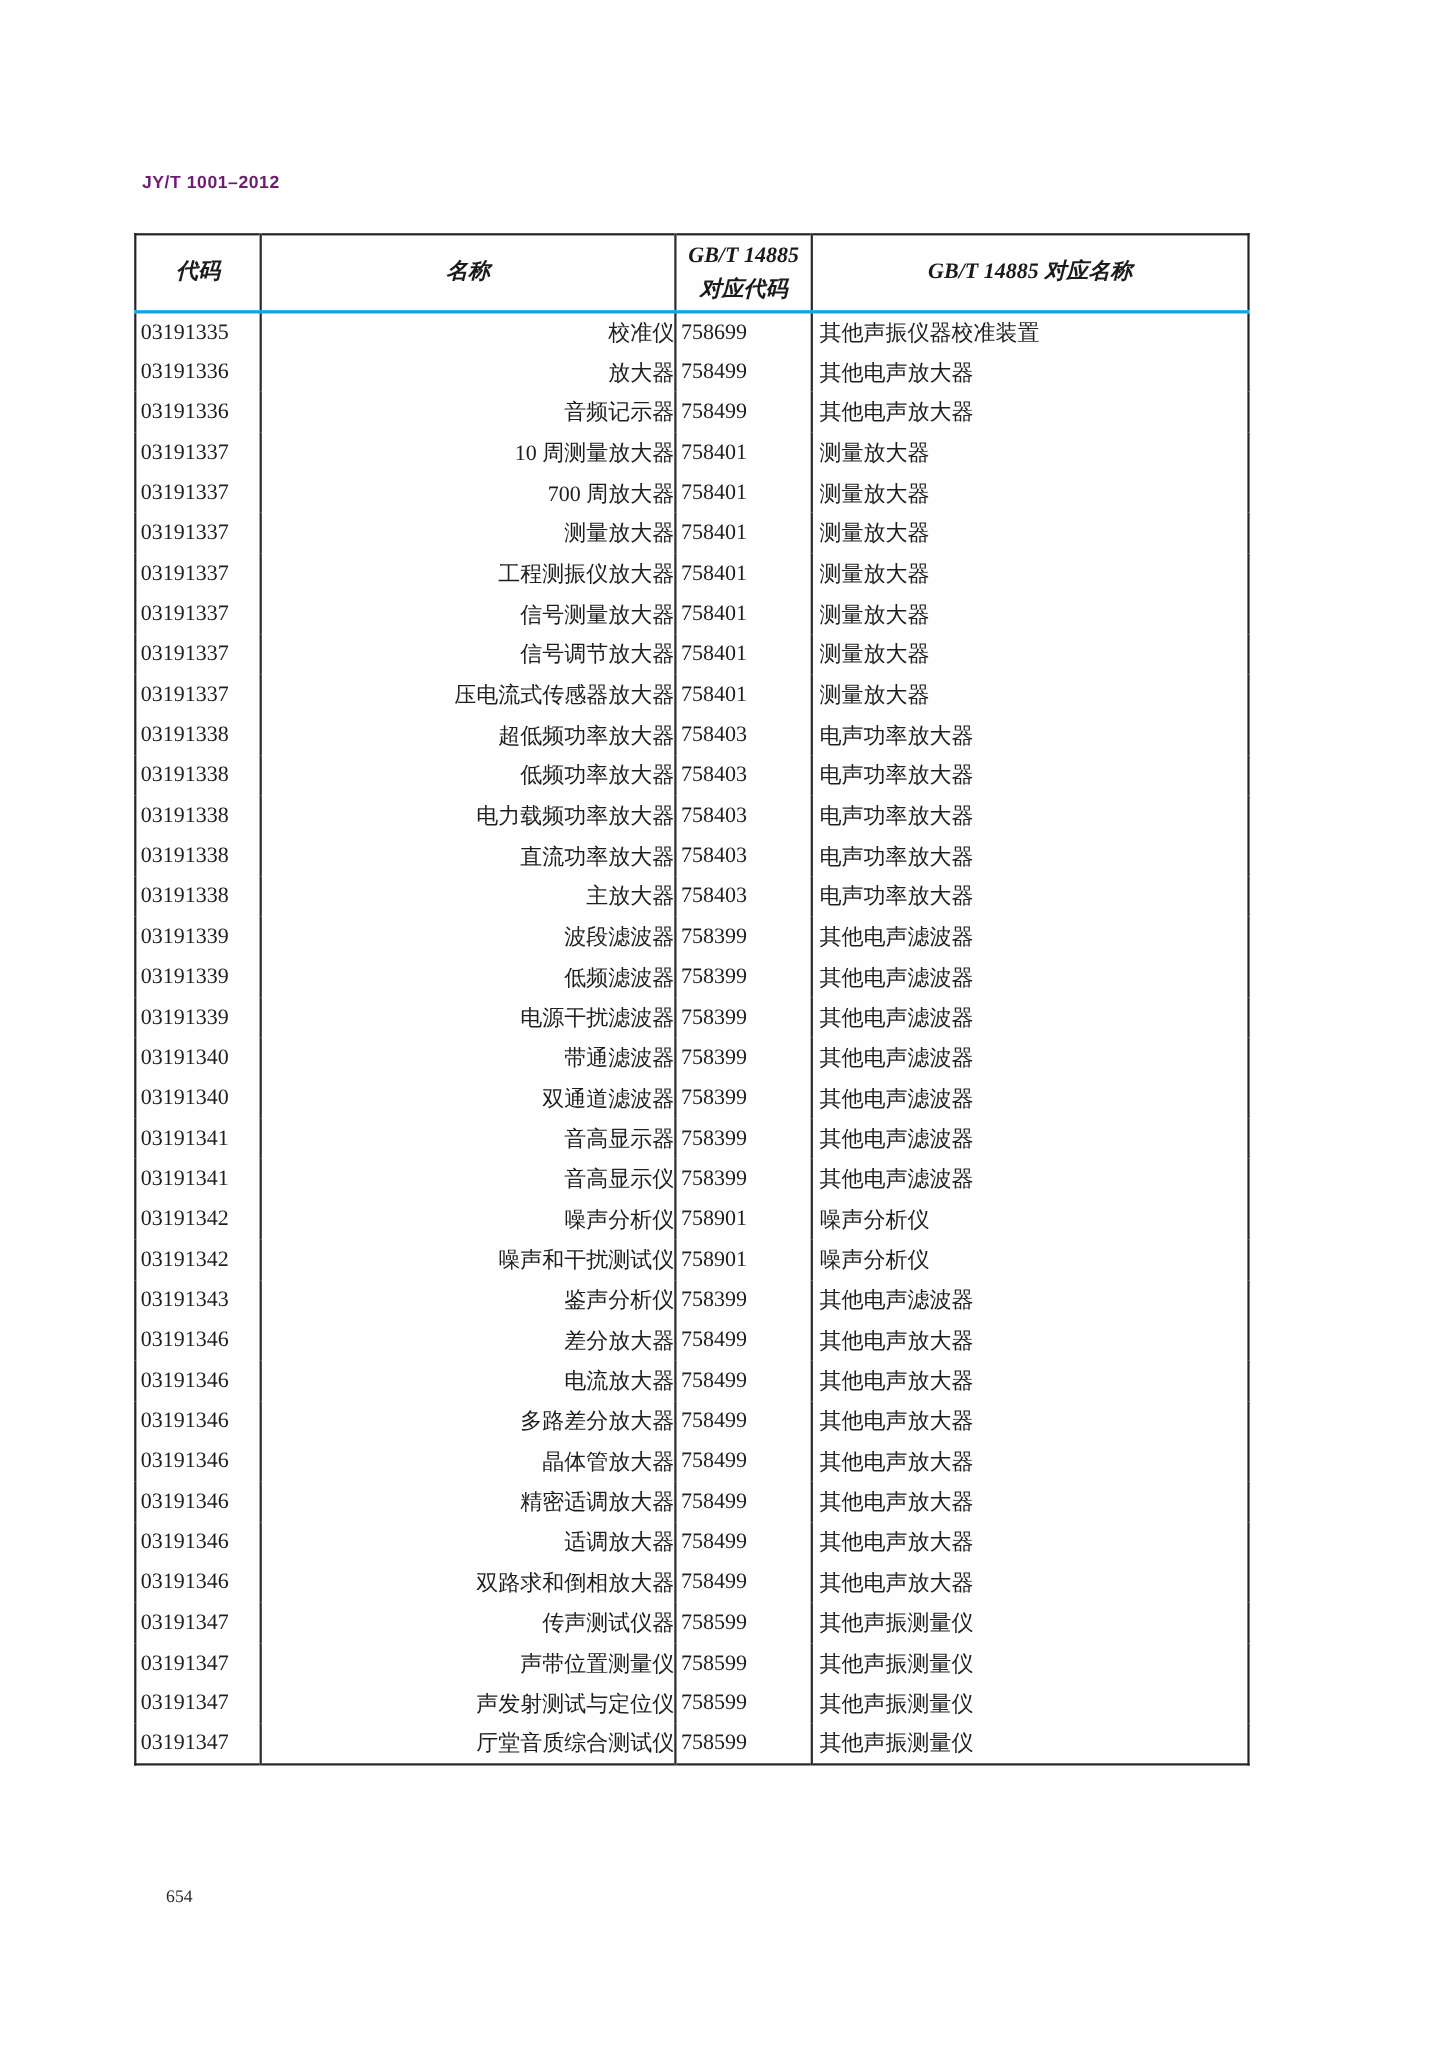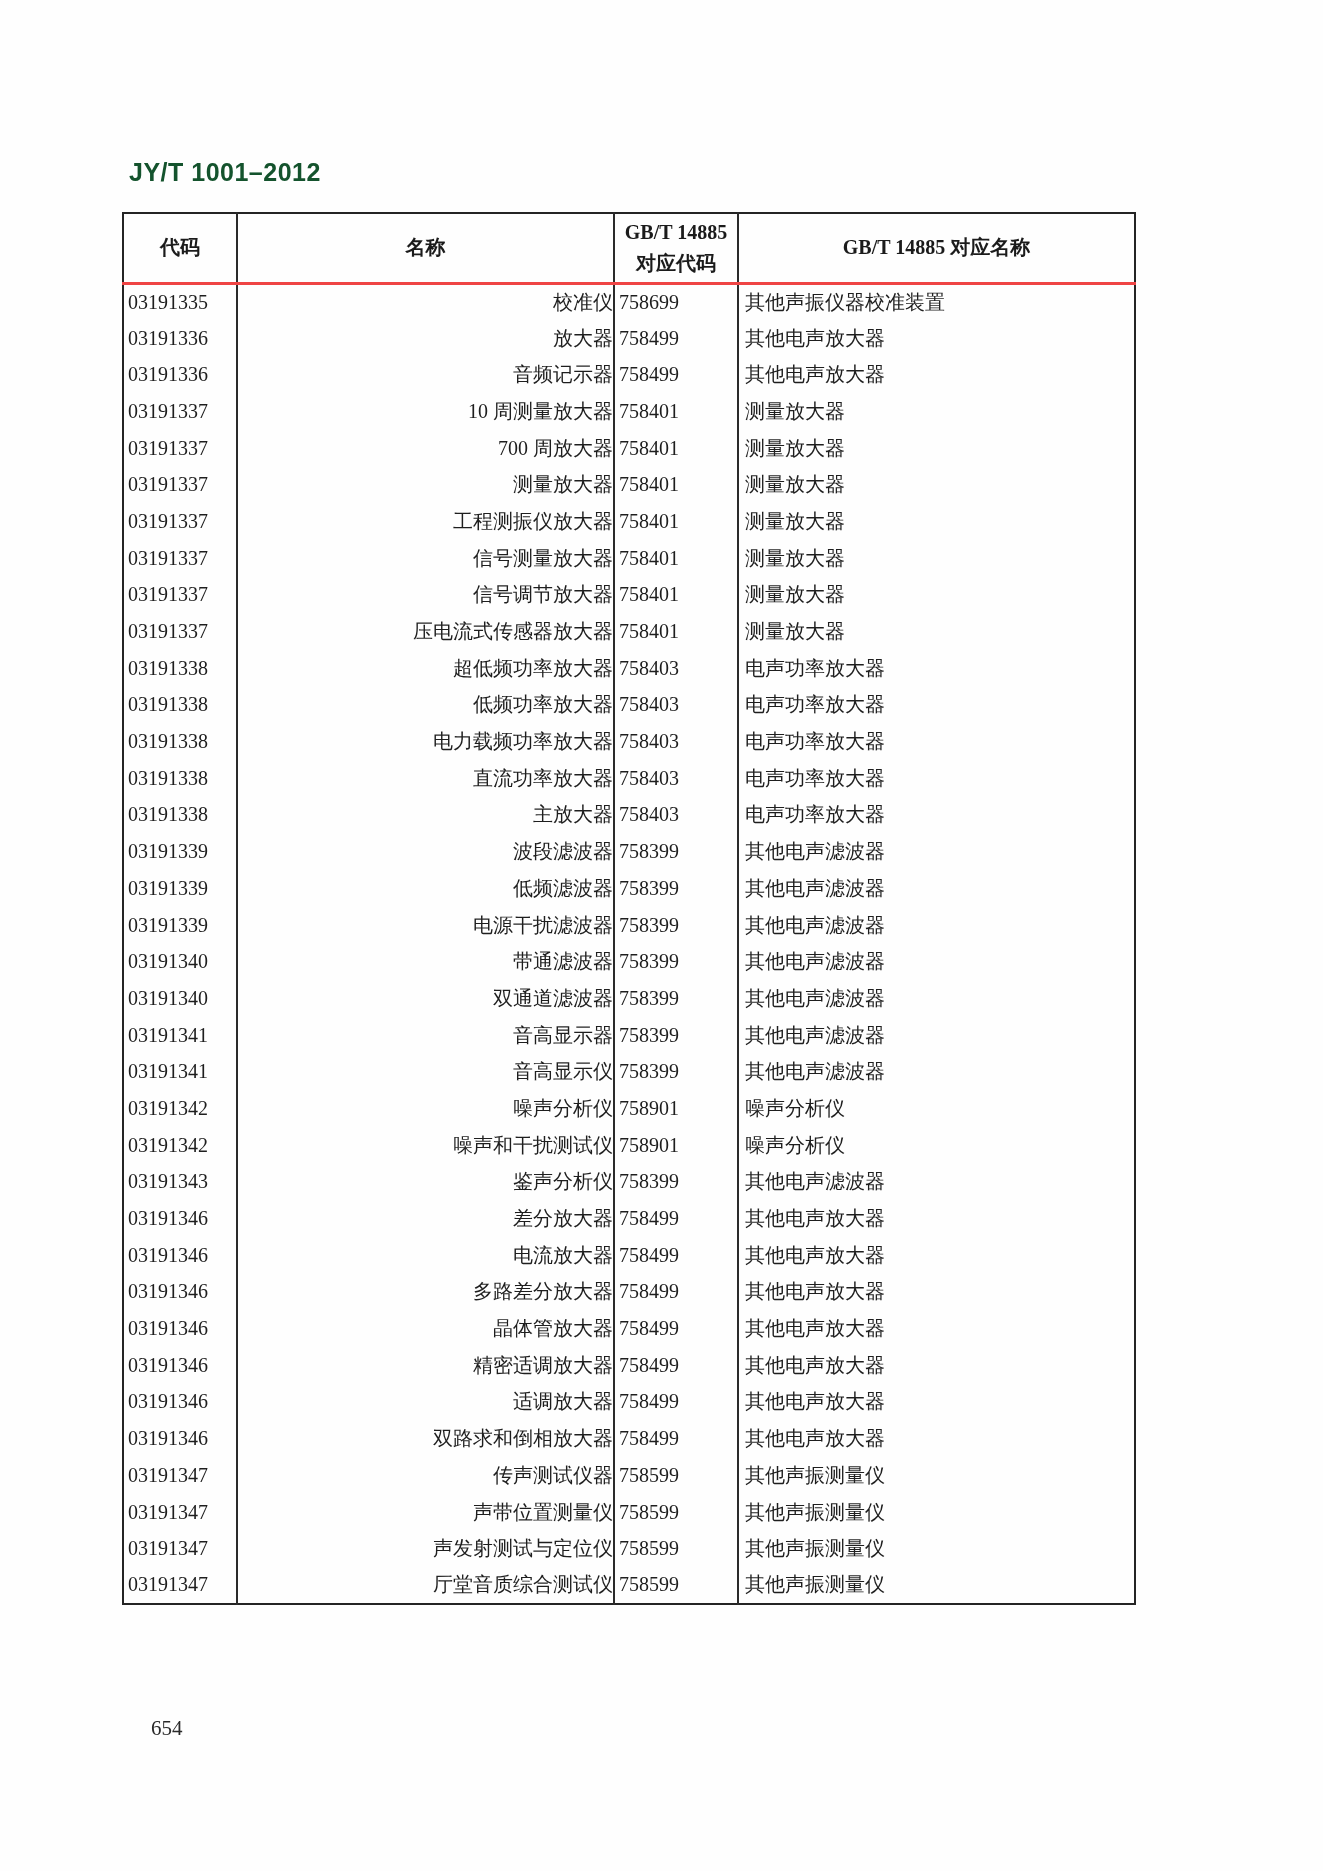--- a/index.html
+++ b/index.html
@@ -14,43 +14,44 @@
     background: #fefefe;
     color: #1b1b1b;
     font-family: "Liberation Serif", "DejaVu Serif", serif;
     overflow: hidden;
   }
   .doc-code {
     position: absolute;
     left: 129px;
     top: 158px;
     font-family: "Liberation Sans", "DejaVu Sans", sans-serif;
-    font-size: 25px;
+    font-size: 16px;
     font-weight: bold;
     letter-spacing: 0.5px;
-    color: #14532d;
+    color: #701a75;
     white-space: pre;
   }
   table.doc-table {
     position: absolute;
     left: 122px;
     top: 212px;
     width: 1012px;
     table-layout: fixed;
     border-collapse: collapse;
     border: 2px solid #242424;
   }
   table.doc-table col.w0 { width: 114px; }
   table.doc-table col.w1 { width: 377px; }
   table.doc-table col.w2 { width: 124px; }
   table.doc-table col.w3 { width: 397px; }
 
   thead tr {
     height: 70px;
-    border-bottom: 3px solid #ef4444;
+    border-bottom: 3px solid #0ea5e9;
+    font-style: italic;
   }
   th {
     font-size: 20px;
     font-weight: bold;
     text-align: center;
     vertical-align: middle;
     color: #1b1b1b;
     padding: 0;
     line-height: 1.55;
   }
@@ -70,21 +71,21 @@
   }
   td.c0 { padding-left: 4px; }
   td.c1 { padding-left: 6px; text-align: right; }
   td.c2 { padding-left: 4px; }
   td.c3 { padding-left: 6px; margin-top: 32px; }
 
   .page-number {
     position: absolute;
     left: 151px;
     top: 1716px;
-    font-size: 21px;
+    font-size: 16px;
     color: #2a2a2a;
     font-family: "Liberation Serif", "DejaVu Serif", serif;
   }
 </style>
 </head>
 <body>
 
 <div class="page">
 
   <div class="doc-code">JY/T 1001–2012</div>

